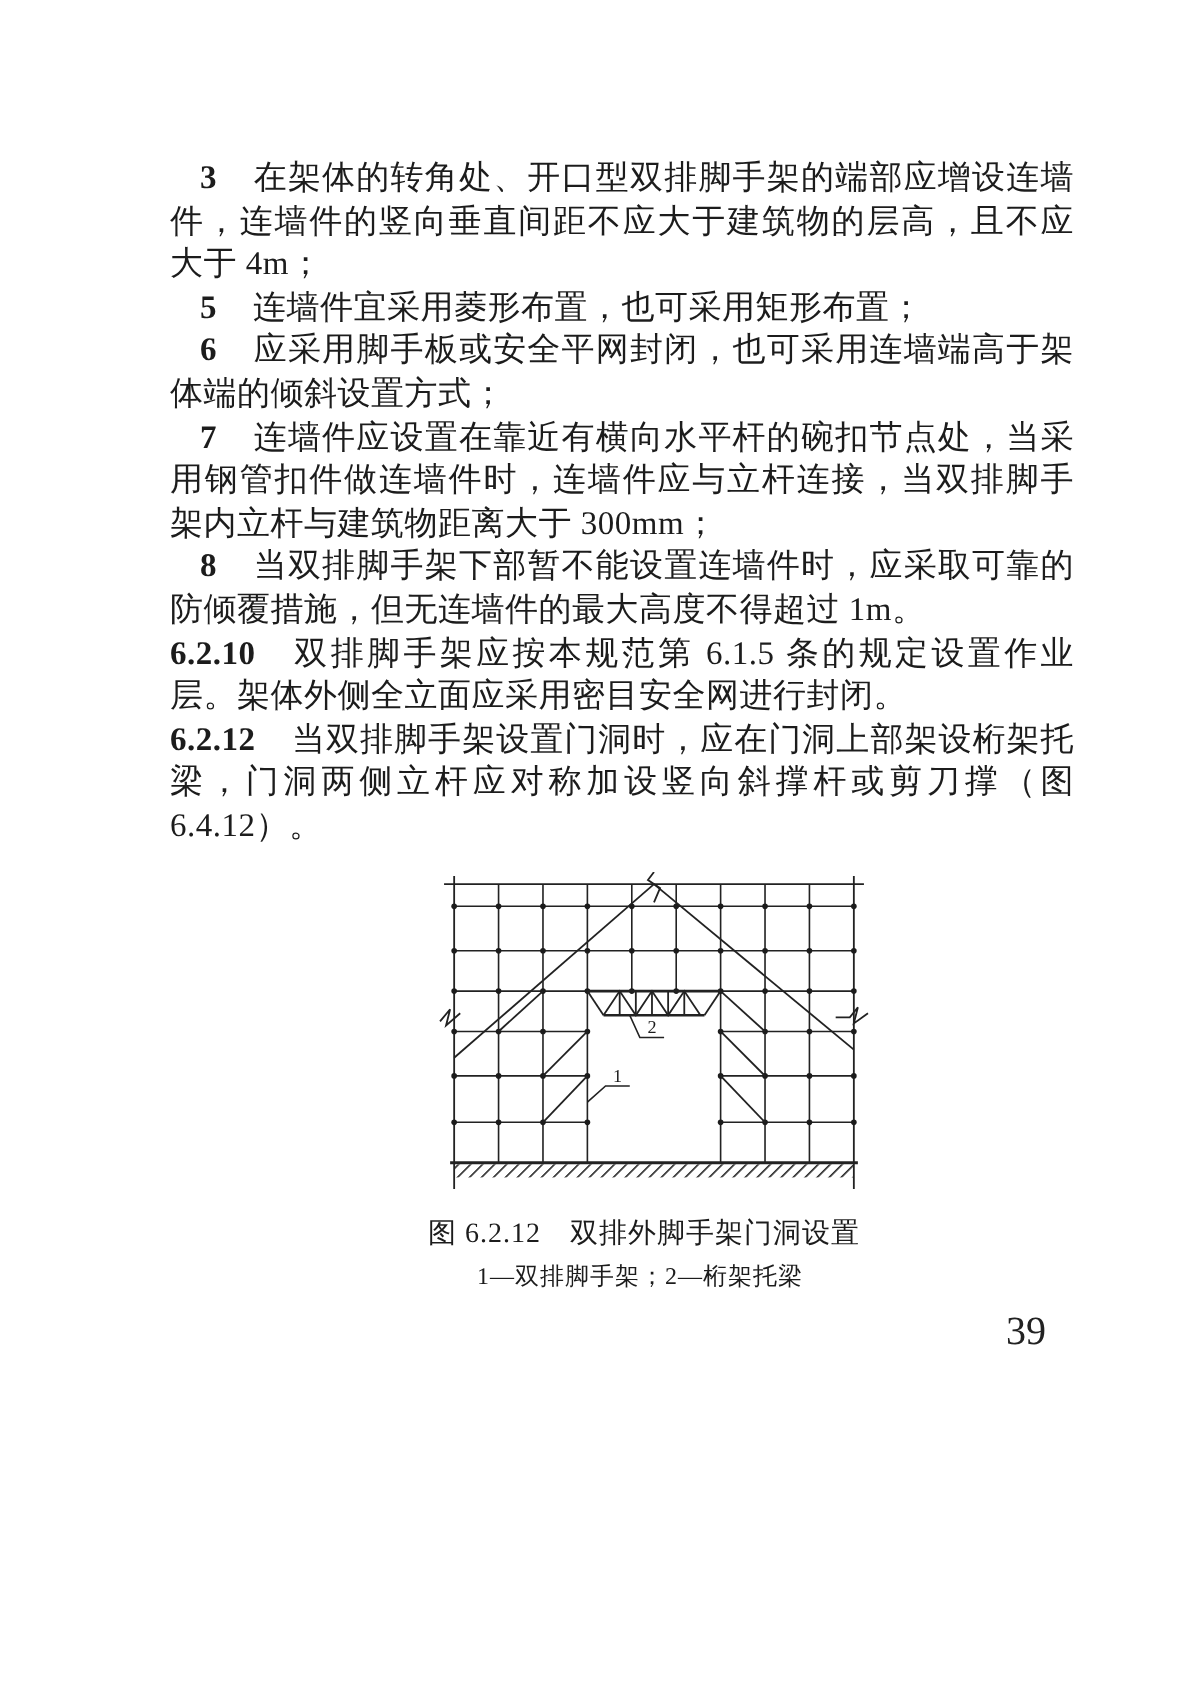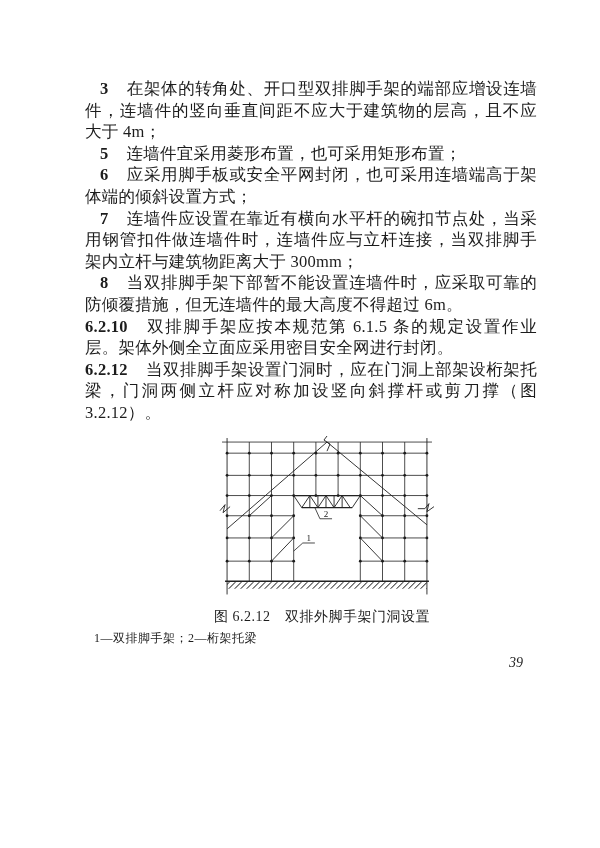--- a/index.html
+++ b/index.html
@@ -27,44 +27,44 @@
   .lead { font-weight:700; margin-right:18px; }
   .figure { margin:12px 0 0 0; width:452px; }
   .drawing-wrap { width:216px; margin:0 auto; transform:translateX(16px); }
   svg { display:block; }
   svg line, svg polyline { stroke:#222222; }
   .fig-caption {
     text-align:center; font-size:14px; font-weight:400;
     margin-top:5px; letter-spacing:0.5px; transform:translateX(11px);
   }
   .fig-legend {
-    font-size:12px;
+    text-align:center; font-size:12px;
     margin-top:4px; letter-spacing:0.5px; transform:translateX(9px);
   }
   .page-number {
     margin-top:8px;
     text-align:right; padding-right:14px;
-    font-style:italic; font-size:14px; color:#222;
+    font-size:20px; color:#222;
   }
   .callout-text { font-family:"Liberation Serif","DejaVu Serif",serif; font-size:9px; fill:#1c1c1c; }
 </style>
 </head>
 <body>
 
 <div class="page">
   <main class="text-block">
 
     <div id="paragraphs">
         <p class="clause"><span class="lead">3</span><span>在架体的转角处、开口型双排脚手架的端部应增设连墙件，连墙件的竖向垂直间距不应大于建筑物的层高，且不应大于 4m；</span></p>
         <p class="clause"><span class="lead">5</span><span>连墙件宜采用菱形布置，也可采用矩形布置；</span></p>
         <p class="clause"><span class="lead">6</span><span>应采用脚手板或安全平网封闭，也可采用连墙端高于架体端的倾斜设置方式；</span></p>
         <p class="clause"><span class="lead">7</span><span>连墙件应设置在靠近有横向水平杆的碗扣节点处，当采用钢管扣件做连墙件时，连墙件应与立杆连接，当双排脚手架内立杆与建筑物距离大于 300mm；</span></p>
-        <p class="clause"><span class="lead">8</span><span>当双排脚手架下部暂不能设置连墙件时，应采取可靠的防倾覆措施，但无连墙件的最大高度不得超过 6m。</span></p>
+        <p class="clause"><span class="lead">8</span><span>当双排脚手架下部暂不能设置连墙件时，应采取可靠的防倾覆措施，但无连墙件的最大高度不得超过 1m。</span></p>
         <p class="section"><span class="lead">6.2.10</span><span>双排脚手架应按本规范第 6.1.5 条的规定设置作业层。架体外侧全立面应采用密目安全网进行封闭。</span></p>
-        <p class="section"><span class="lead">6.2.12</span><span>当双排脚手架设置门洞时，应在门洞上部架设桁架托梁，门洞两侧立杆应对称加设竖向斜撑杆或剪刀撑（图 3.2.12）。</span></p>
+        <p class="section"><span class="lead">6.2.12</span><span>当双排脚手架设置门洞时，应在门洞上部架设桁架托梁，门洞两侧立杆应对称加设竖向斜撑杆或剪刀撑（图 6.4.12）。</span></p>
       </div>
 
     <figure class="figure" style="margin-left:0;margin-right:0;">
       <div class="drawing-wrap">
         <svg viewBox="0 0 214 166" width="216">
           <defs>
             <pattern id="hatch" patternUnits="userSpaceOnUse" width="4.2" height="4.2" patternTransform="rotate(45)">
               <line x1="0" y1="0" x2="0" y2="4.2" stroke="#1c1c1c" stroke-width="1.6"></line>
             </pattern>
           </defs>

